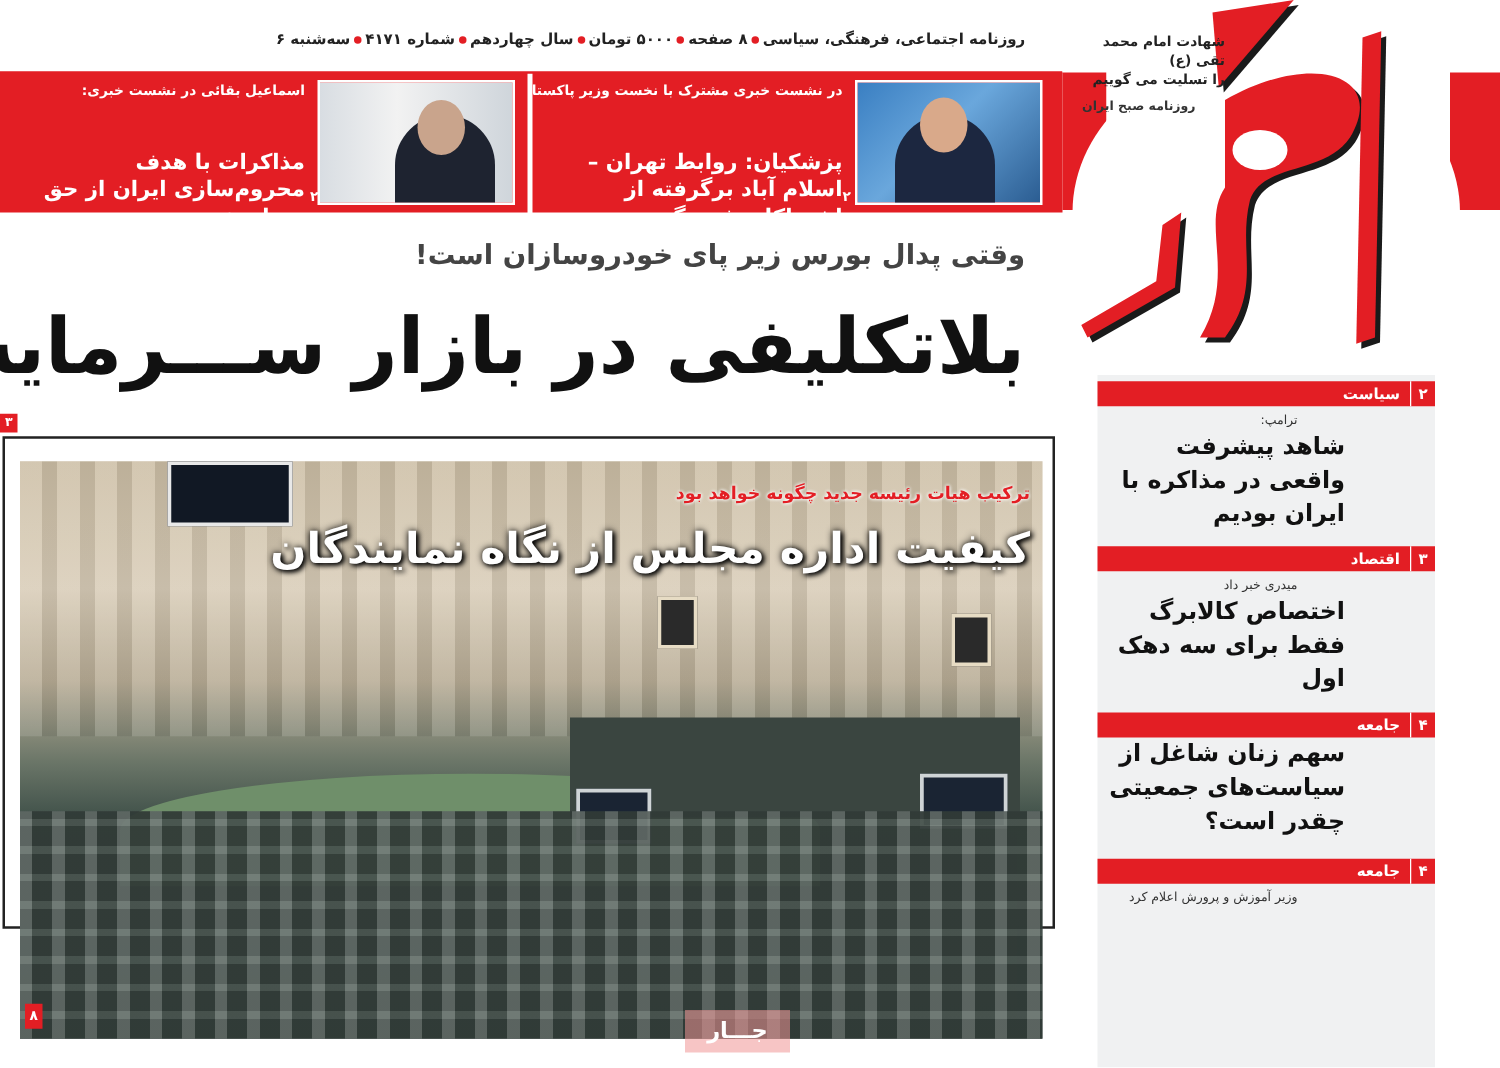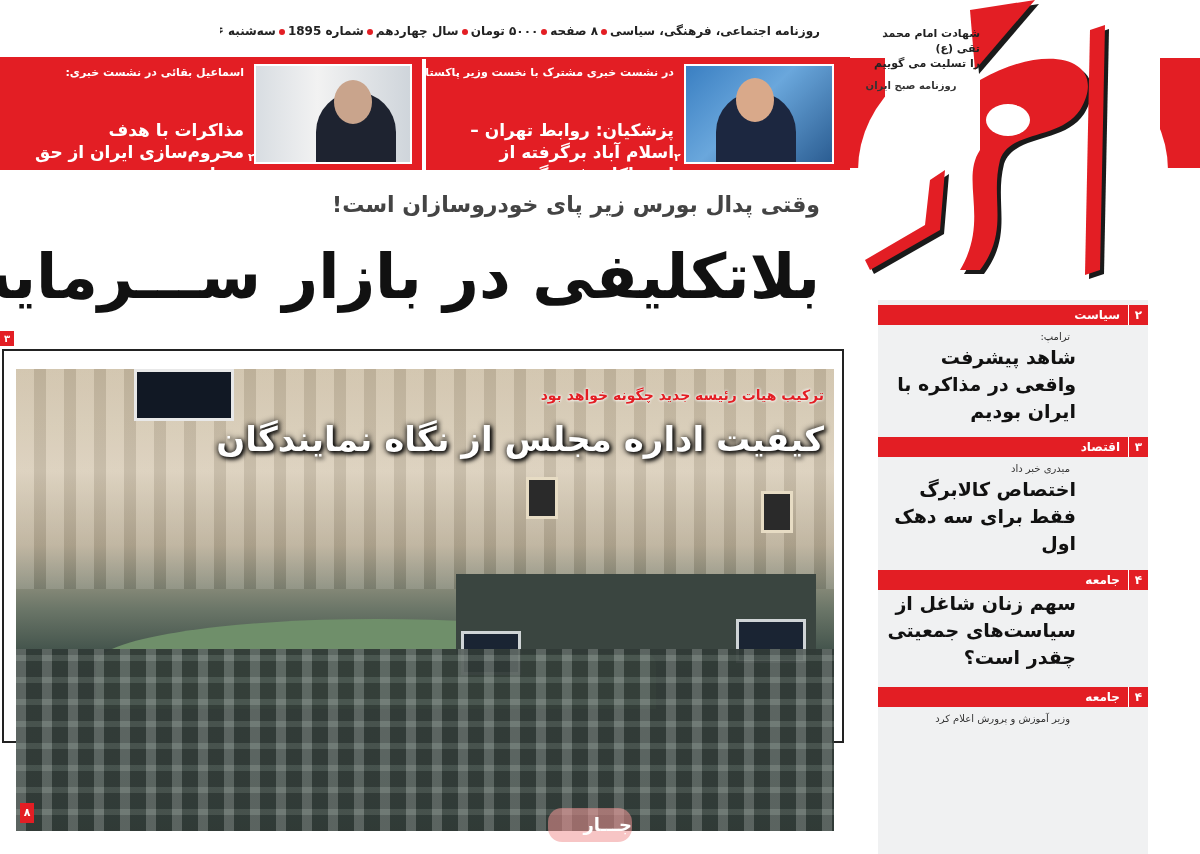--- a/index.html
+++ b/index.html
@@ -60,36 +60,36 @@
   .dais { position: absolute; top: 205px; left: 440px; width: 360px; height: 80px; background: #3a4540; }
   .floor-green { position: absolute; top: 250px; left: 80px; width: 560px; height: 90px; background: #6f8f6a; border-radius: 50% 50% 0 0; }
   .seats { position: absolute; top: 280px; left: 0; width: 100%; height: 182px;
     background:
       repeating-linear-gradient(90deg, rgba(255,255,255,0.18) 0 10px, rgba(0,0,0,0.15) 10px 26px),
       repeating-linear-gradient(0deg, #3a4541 0 16px, #55625c 16px 22px); opacity: 0.95; }
   .screen-mid { position: absolute; width: 60px; height: 44px; background: #1a2433; border: 3px solid #cfd4d6; }
   .photo-kicker { position: absolute; top: 18px; right: 10px; font-size: 14px; font-weight: bold; color: #e31e24; direction: rtl; text-shadow: 0 0 3px #fff, 0 0 3px #fff; }
   .photo-headline { position: absolute; top: 50px; right: 10px; font-size: 34px; font-weight: bold; color: #fff; direction: rtl; white-space: nowrap; text-shadow: 0 0 6px #000, 2px 2px 4px #000; }
   .photo-page { position: absolute; bottom: 8px; left: 4px; width: 14px; height: 20px; background: #e31e24; color: #fff; font-size: 11px; font-weight: bold; text-align: center; line-height: 20px; }
-  .watermark { position: absolute; top: 808px; left: 548px; width: 84px; height: 34px; background: rgba(240,150,150,0.55); color: #fff; font-size: 18px; font-weight: bold; text-align: right; line-height: 34px; direction: rtl; border-radius: 14px; }
+  .watermark { position: absolute; top: 808px; left: 548px; width: 84px; height: 34px; background: rgba(240,150,150,0.55); color: #fff; font-size: 18px; font-weight: bold; text-align: center; line-height: 34px; direction: rtl; }
 
   
   .side-panel { position: absolute; top: 300px; left: 878px; width: 270px; height: 554px; background: #f0f1f2; }
   .side-item { position: absolute; left: 878px; width: 270px; }
   .side-bar { height: 20px; background: #e31e24; position: relative; direction: rtl; }
   .side-bar .num { position: absolute; right: 0; top: 0; width: 20px; height: 20px; color: #fff; font-size: 12px; font-weight: bold; text-align: center; line-height: 20px; border-left: 1px solid #fff; }
   .side-bar .cat { position: absolute; right: 28px; top: 0; color: #fff; font-size: 12px; font-weight: bold; line-height: 20px; }
-  .side-kicker { direction: rtl; text-align: right; padding-right: 78px; font-size: 10px; color: #333; margin-top: 6px; }
+  .side-kicker { direction: rtl; text-align: right; padding-right: 110px; font-size: 10px; color: #333; margin-top: 6px; }
   .side-headline { direction: rtl; text-align: right; padding-right: 72px; font-size: 19px; font-weight: bold; line-height: 27px; color: #111; margin-top: 2px; }
 </style>
 </head>
 <body>
 
 <div class="masthead-line">
-  <span>روزنامه اجتماعی، فرهنگی، سیاسی</span><span class="dot"></span><span>۸ صفحه</span><span class="dot"></span><span>۵۰۰۰ تومان</span><span class="dot"></span><span>سال چهاردهم</span><span class="dot"></span><span>شماره 1895</span><span class="dot"></span><span>سه‌شنبه ۶ خرداد ۱۴۰۴</span>
+  <span>روزنامه اجتماعی، فرهنگی، سیاسی</span><span class="dot"></span><span>۸ صفحه</span><span class="dot"></span><span>۵۰۰۰ تومان</span><span class="dot"></span><span>سال چهاردهم</span><span class="dot"></span><span>شماره ۴۱۷۱</span><span class="dot"></span><span>سه‌شنبه ۶ خرداد ۱۴۰۴</span>
 </div>
 <div class="red-rule"></div>
 
 <div class="logo-area"></div>
 <div class="logo-red-band-left"></div>
 <div class="logo-red-band-right"></div>
 <div class="logo-circle"></div>
 <svg class="logo-svg" viewBox="0 0 350 300">
   <g fill="#1a1a1a" transform="translate(4,4)">
     <path d="M120 10 L185 0 L125 70 Z"></path>

